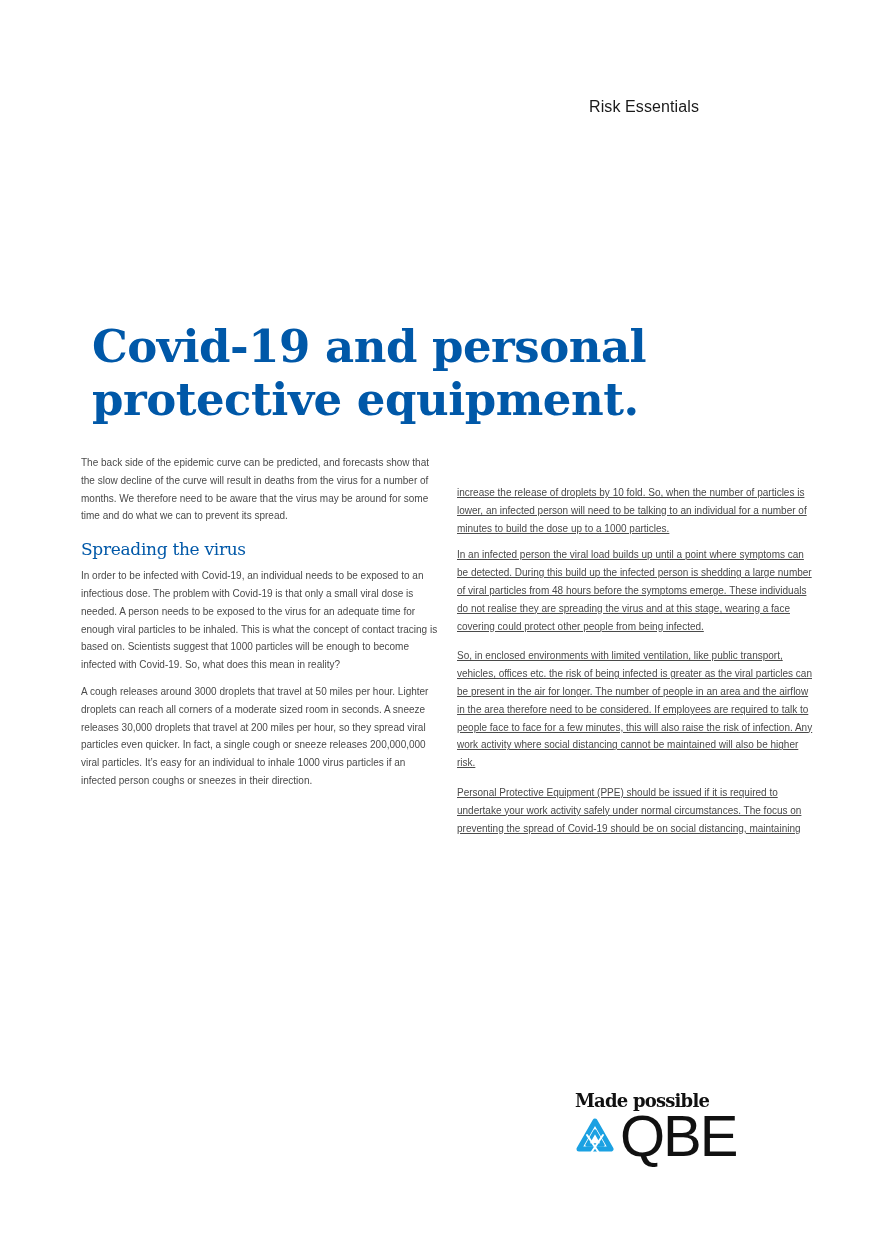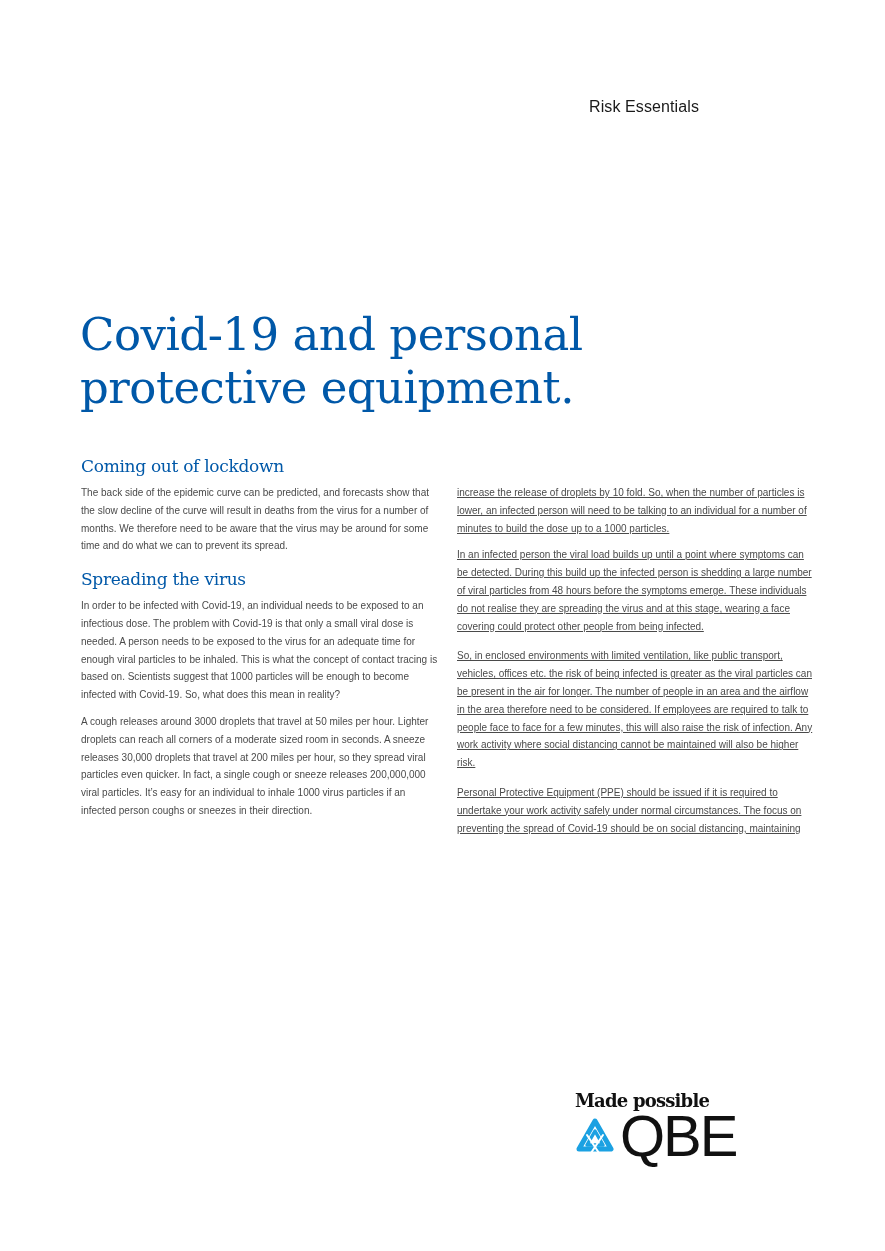--- a/index.html
+++ b/index.html
@@ -1,21 +1,21 @@
 <!DOCTYPE html>
 <html><head>
   <meta charset="utf-8">
   <style>
     html, body { margin: 0; padding: 0; background: #ffffff; }
     body { width: 885px; height: 1251px; position: relative; overflow: hidden;
            font-family: "Liberation Sans", sans-serif; color: #4a4a4a; }
     .header-label { position: absolute; left: 589px; top: 98px; font-size: 16px; color: #1a1a1a;
                     letter-spacing: 0.1px; }
-    .title { position: absolute; left: 80px; top: 308px; margin: 0; width: 700px;
-             font-family: "DejaVu Serif", serif; font-weight: normal; color: #0058a8;
+    .title { position: absolute; left: 80px; top: 308px; margin: 12px; width: 700px;
+             font-family: "DejaVu Serif", serif; font-weight: bold; color: #0058a8;
              font-size: 45px; line-height: 53px; letter-spacing: -0.5px; }
     .col { position: absolute; top: 454px; width: 360px; }
     .col-left { left: 81px; }
     .col-right { left: 457px; top: 484px; text-decoration: underline; }
     .section-heading { margin: 0 0 6px 0; font-family: "DejaVu Serif", serif; font-weight: normal;
                        color: #0058a8; font-size: 17px; line-height: 24px; letter-spacing: -0.3px; }
     .para { margin: 0 0 9px 0; font-size: 10px; line-height: 17.8px; color: #4a4a4a; letter-spacing: 0px; }
     .col-left .section-heading + .para { }
     .section { margin-bottom: 0; }
     .sec-gap { height: 3px; }
@@ -28,21 +28,20 @@
   </style>
 </head>
 <body>
 
 <div class="header-label">Risk Essentials</div>
 
 <h1 class="title">Covid-19 and personal protective equipment.</h1>
 
 <div class="col col-left">
   <div class="section">
-    <h2 class="section-heading">Coming out of lockdown</h2>
     <p class="para">The back side of the epidemic curve can be predicted, and forecasts show that the slow decline of the curve will result in deaths from the virus for a number of months. We therefore need to be aware that the virus may be around for some time and do what we can to prevent its spread.</p>
   </div>
   <div class="sec-gap"></div>
   <div class="section">
     <h2 class="section-heading">Spreading the virus</h2>
     <p class="para">In order to be infected with Covid-19, an individual needs to be exposed to an infectious dose. The problem with Covid-19 is that only a small viral dose is needed. A person needs to be exposed to the virus for an adequate time for enough viral particles to be inhaled. This is what the concept of contact tracing is based on. Scientists suggest that 1000 particles will be enough to become infected with Covid-19. So, what does this mean in reality?</p>
     <p class="para">A cough releases around 3000 droplets that travel at 50 miles per hour. Lighter droplets can reach all corners of a moderate sized room in seconds. A sneeze releases 30,000 droplets that travel at 200 miles per hour, so they spread viral particles even quicker. In fact, a single cough or sneeze releases 200,000,000 viral particles. It’s easy for an individual to inhale 1000 virus particles if an infected person coughs or sneezes in their direction.</p>
   </div>
 </div>
 

